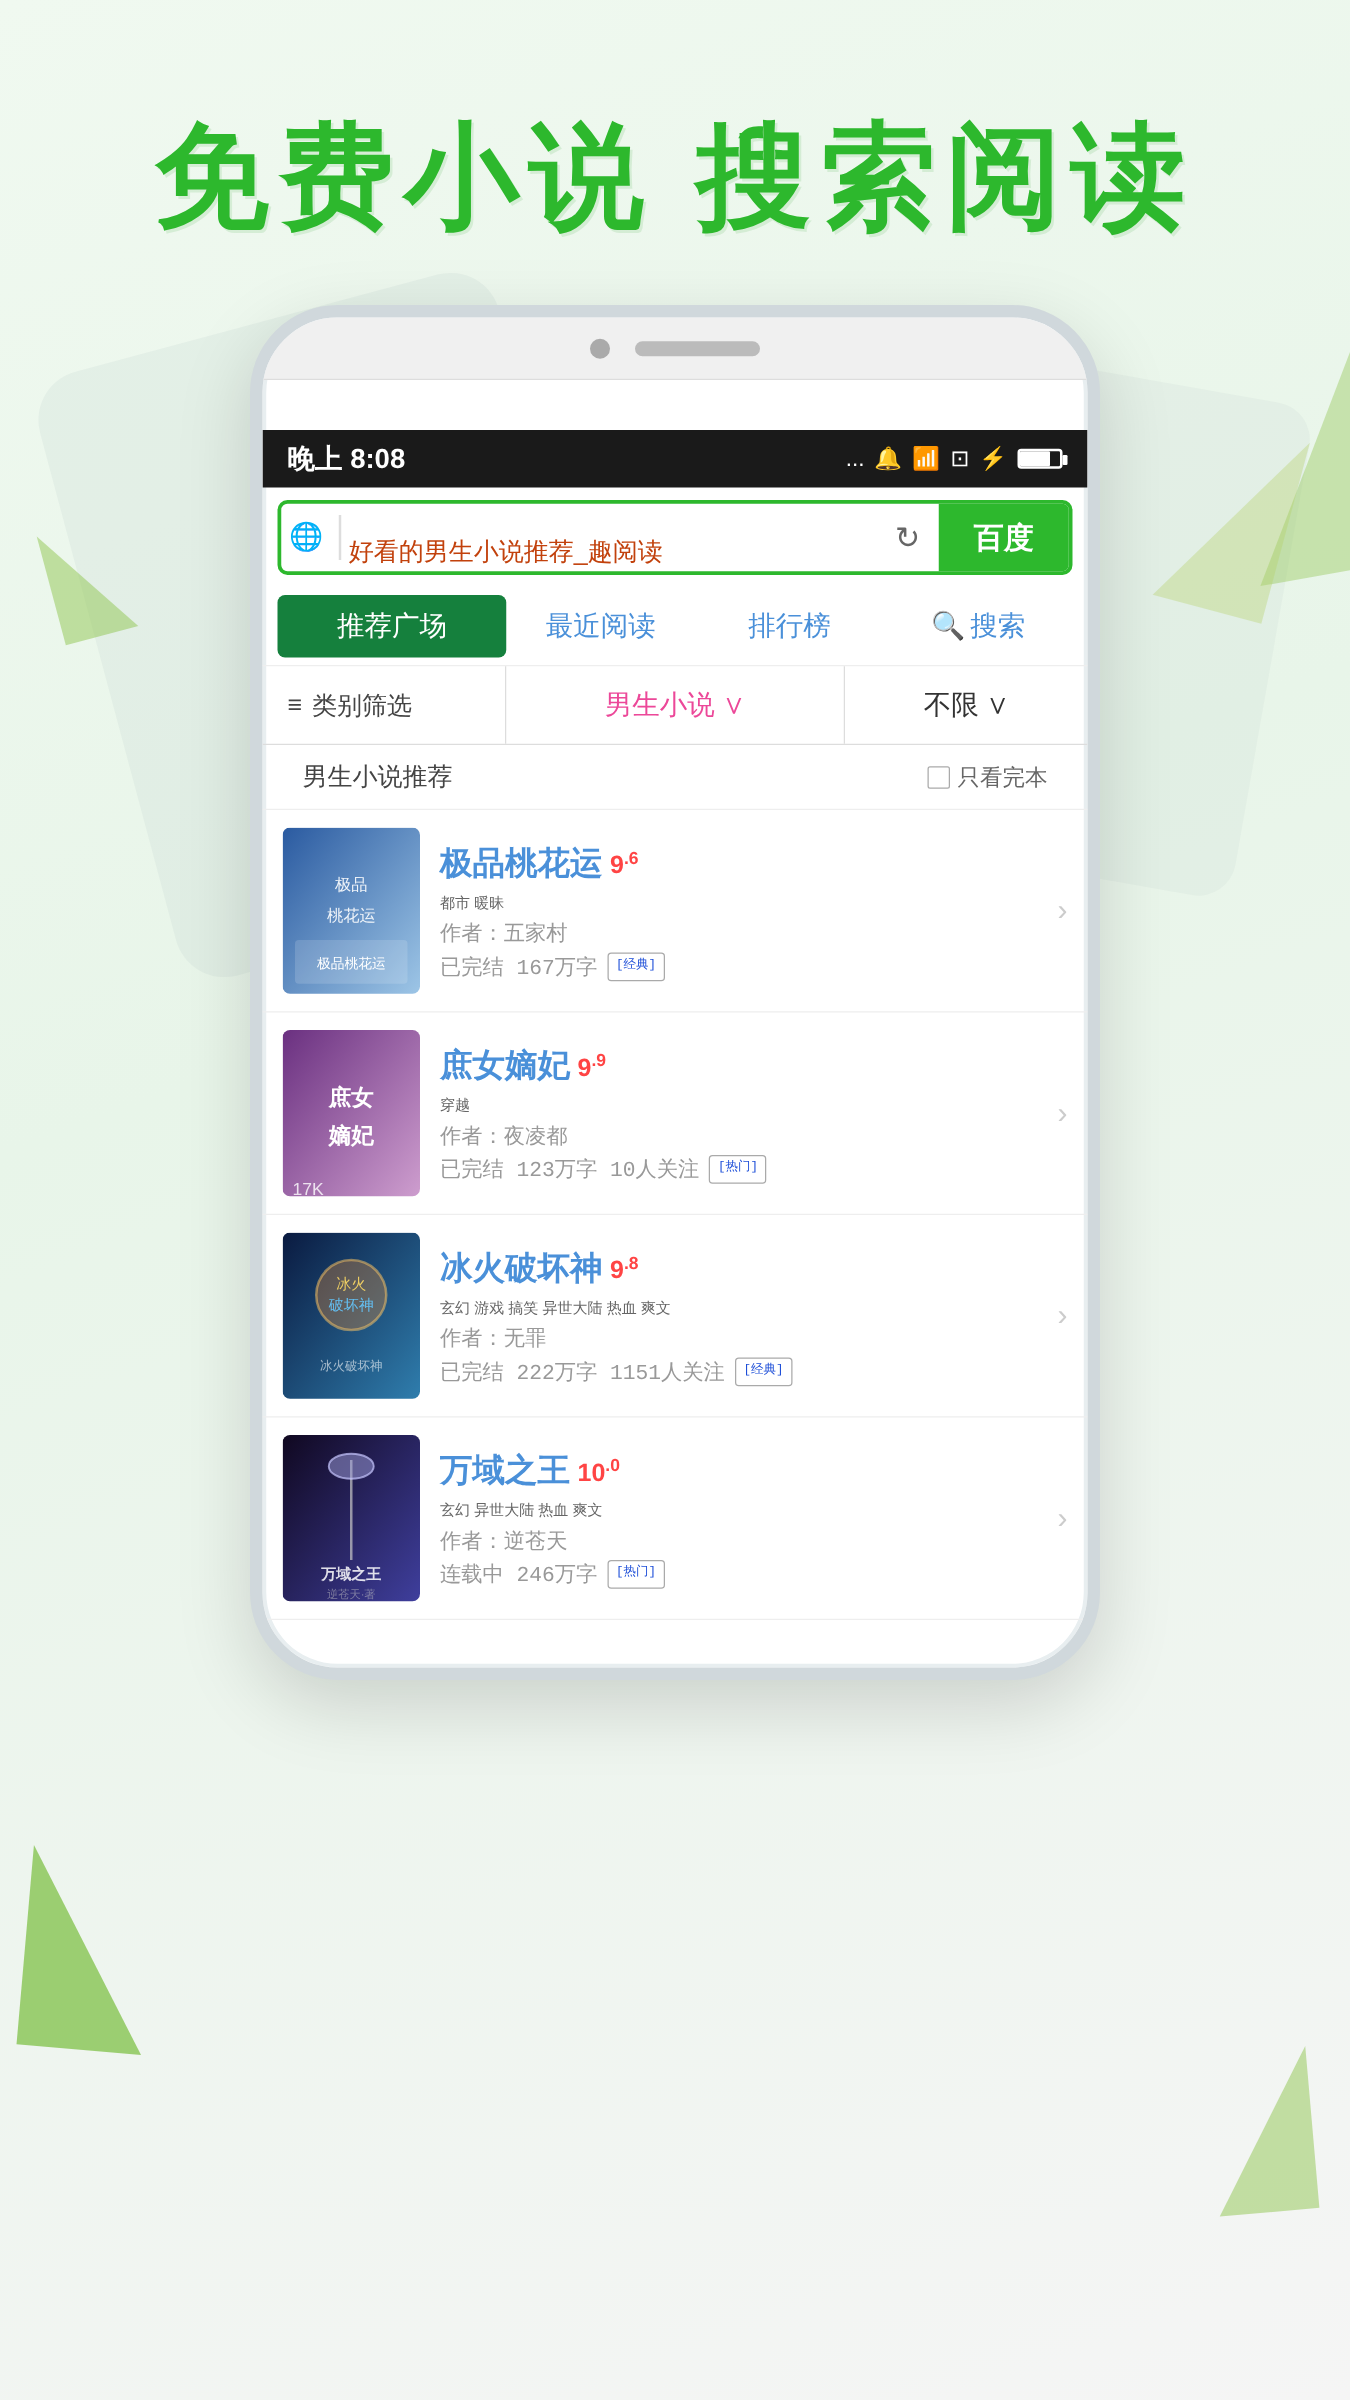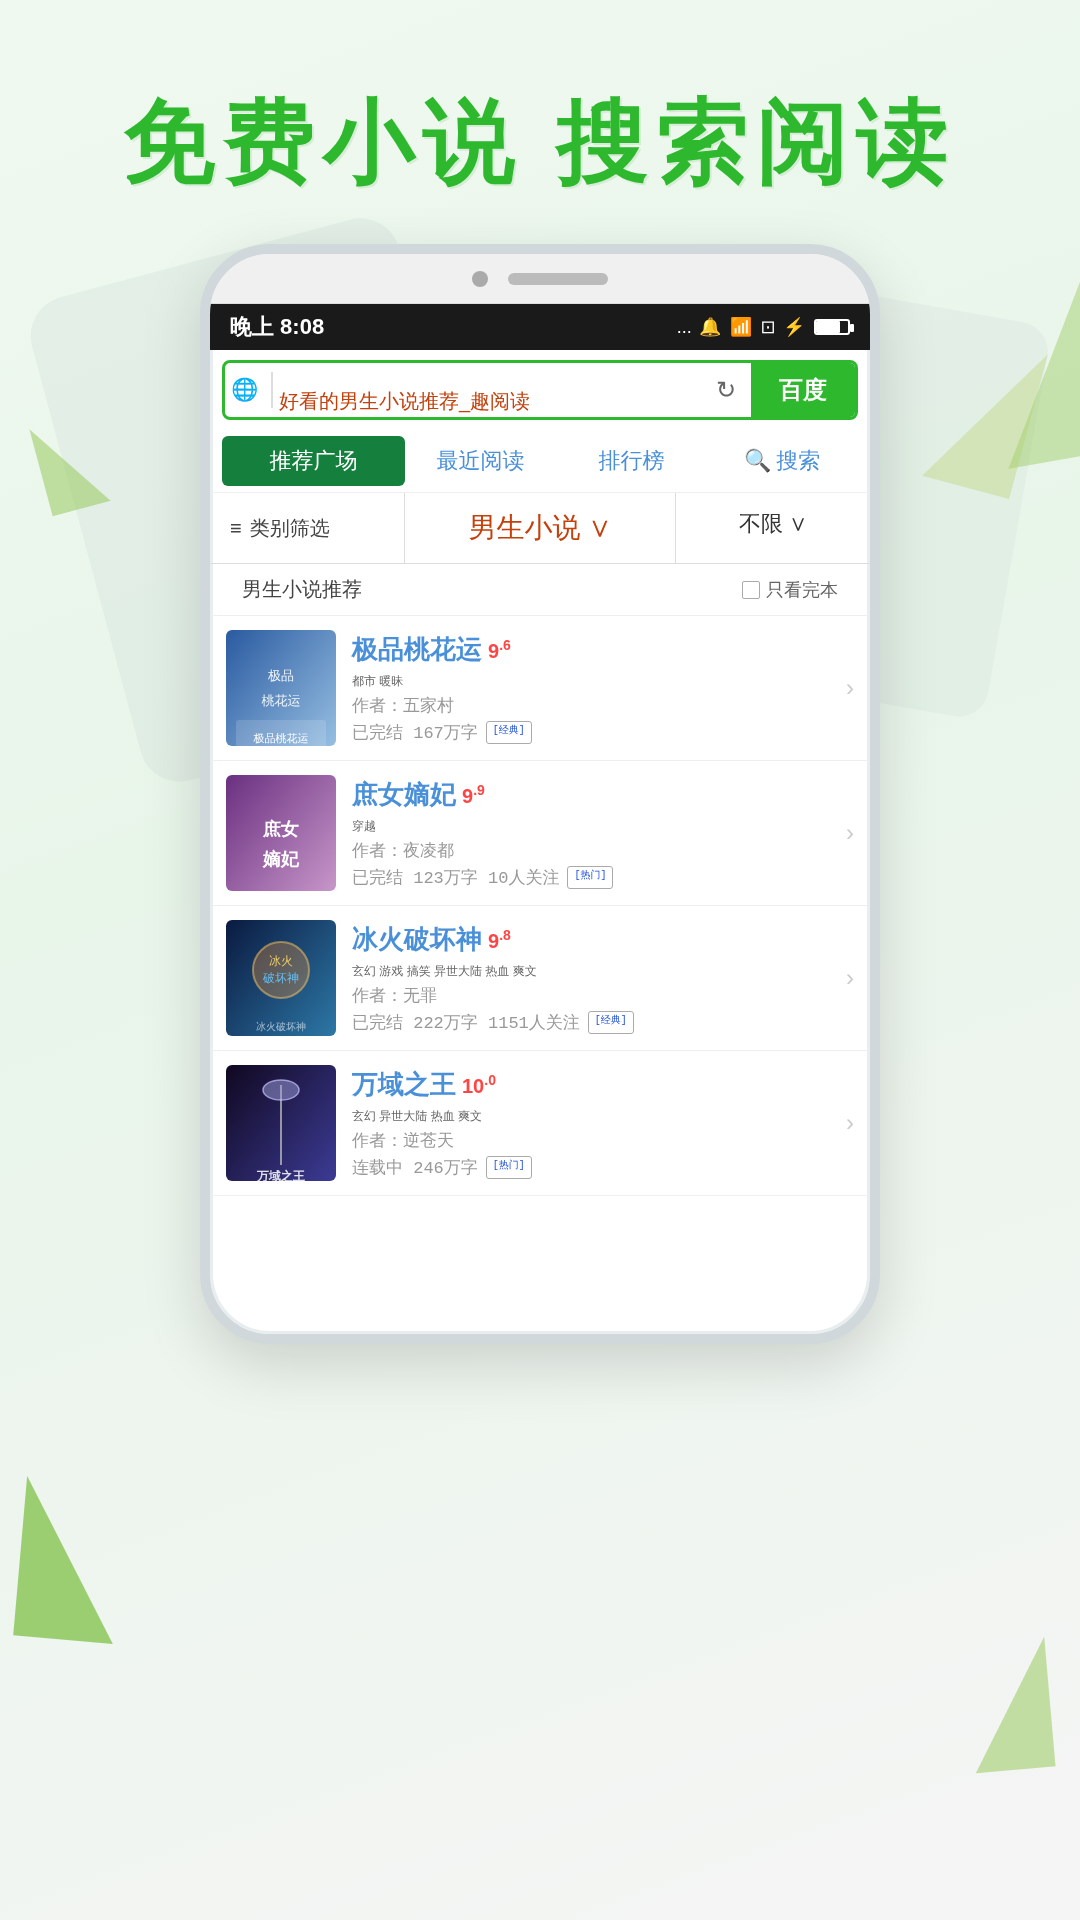--- a/index.html
+++ b/index.html
@@ -139,20 +139,21 @@
 
     
     .status-bar {
       background: #1a1a1a;
       color: white;
       font-size: 20px;
       padding: 8px 20px;
       display: flex;
       justify-content: space-between;
       align-items: center;
+      margin-top: 40px;
     }
     .status-time { font-weight: bold; font-size: 22px; }
     .status-icons { display: flex; gap: 8px; align-items: center; font-size: 18px; }
 
     
     .search-bar-wrapper {
       border: 3px solid #2db82d;
       margin: 10px 12px;
       border-radius: 8px;
       display: flex;
@@ -237,22 +238,22 @@
       font-size: 20px;
       color: #444;
       border-right: 1px solid #ddd;
       display: flex;
       align-items: center;
       gap: 8px;
     }
     .filter-type {
       flex: 1.5;
       padding: 16px 20px;
-      font-size: 28px;
-      color: #c2410c;
+      font-size: 22px;
+      color: #ec4899;
       border-right: 1px solid #ddd;
       text-align: center;
       font-weight: 500;
     }
     .filter-limit {
       flex: 1;
       padding: 16px 20px;
       font-size: 22px;
       color: #333;
       text-align: center;
@@ -290,21 +291,21 @@
     .book-item {
       display: flex;
       align-items: center;
       padding: 14px 16px;
       border-bottom: 1px solid #eee;
       gap: 16px;
       position: relative;
     }
     .book-cover {
       width: 110px;
-      height: 116px;
+      height: 133px;
       border-radius: 6px;
       flex-shrink: 0;
       overflow: hidden;
       position: relative;
     }
     .book-info {
       flex: 1;
       min-width: 0;
     }
     .book-title-row {

